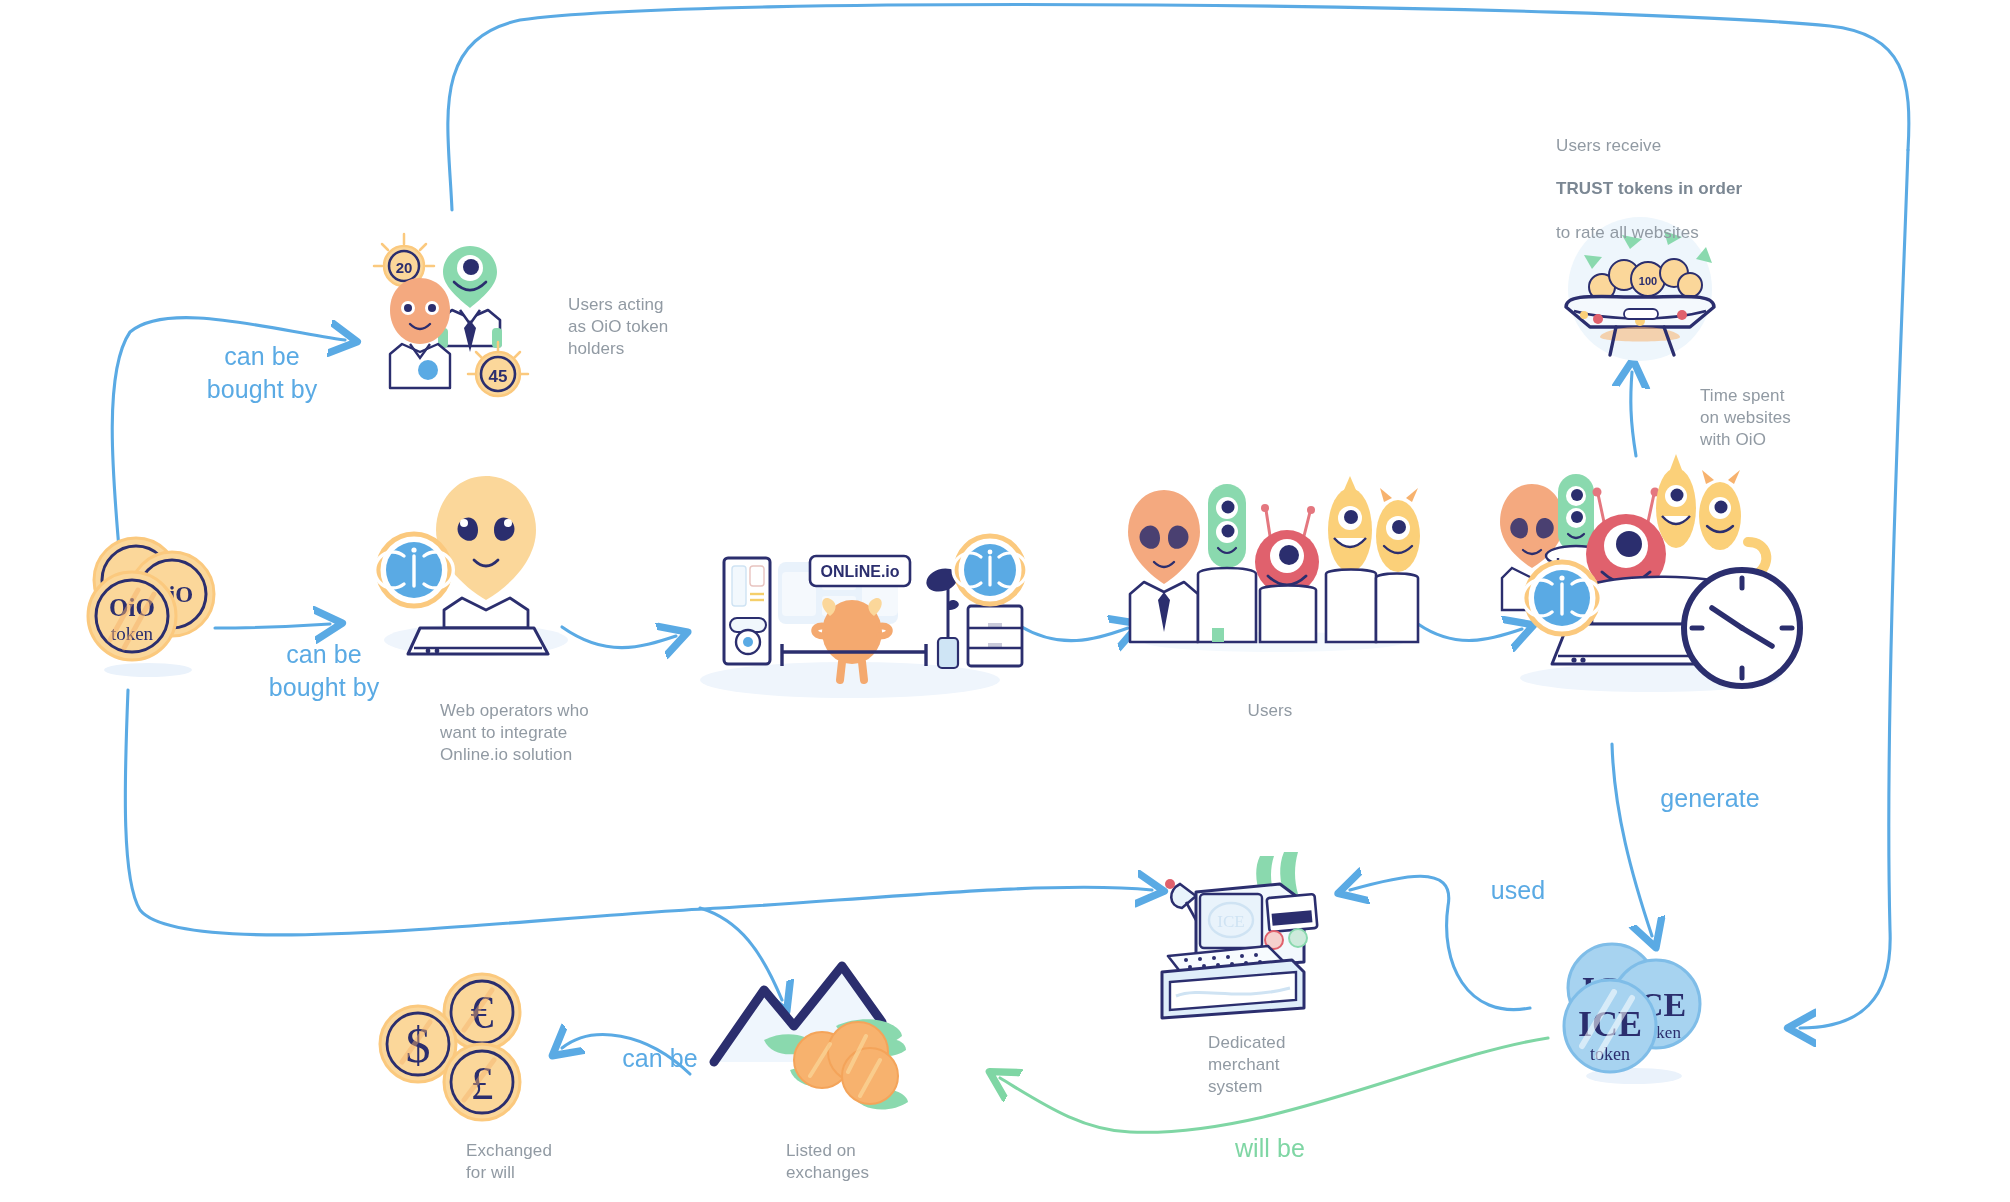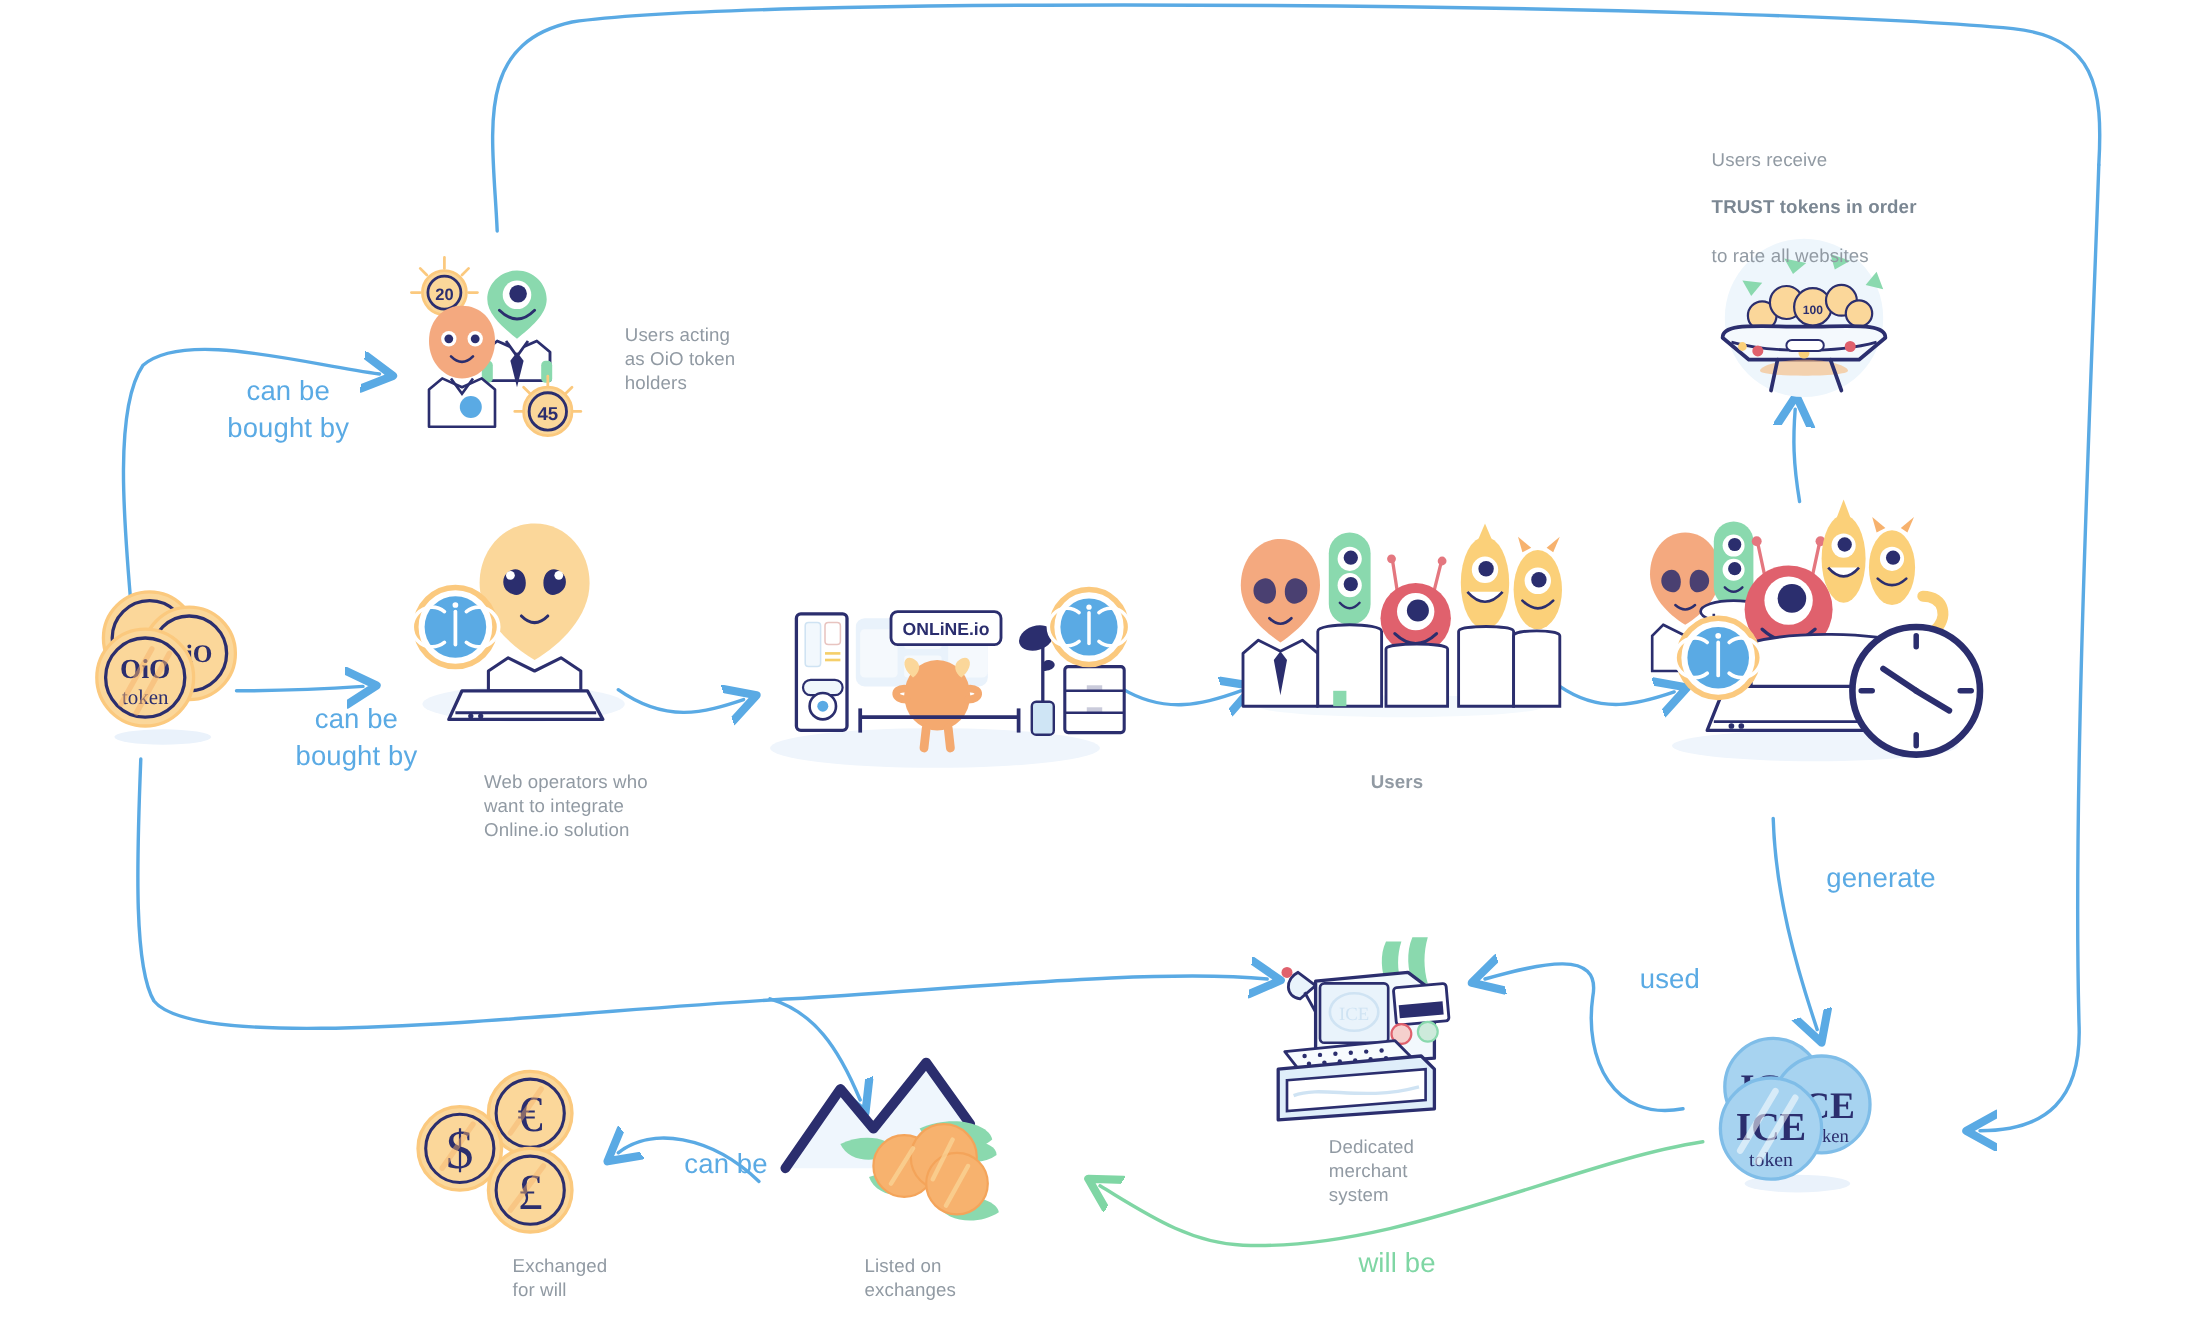--- a/index.html
+++ b/index.html
@@ -18,21 +18,21 @@
   #wires{position:absolute;inset:0;width:2010px;height:1202px;pointer-events:none;}
   .node{position:absolute;}
   .cap{
     position:absolute;
     color:#919aa3;
     font-size:17px;
     line-height:1.28;
     letter-spacing:.1px;
     white-space:pre-line;
   }
-  .cap.center{text-align:center;font-weight:bold;}
+  .cap.center{text-align:center;}
   .cap b{color:#7b8793;font-weight:bold;}
   .edge-label{
     position:absolute;
     color:#5aaae4;
     font-size:25px;
     line-height:1.3;
     white-space:pre-line;
     letter-spacing:.1px;
     text-align:center;
   }
@@ -436,20 +436,23 @@
       <rect x="84" y="94" width="34" height="10" rx="5" fill="#fff" stroke="#2b2e6e" stroke-width="1.8"></rect>
     </svg>
   </div>
 
   <div class="cap" style="left:1556px;top:113px;width:270px;">
     <span>Users receive</span><br>
     <b>TRUST tokens in order</b><br>
     <span>to rate all websites</span>
   </div>
 
+  <div class="cap" style="left:1700px;top:385px;width:200px;">Time spent
+on websites
+with OiO</div>
 
   <div class="node" style="left:1540px;top:930px;">
     <svg width="180" height="160" viewBox="0 0 180 160">
       <ellipse cx="94" cy="146" rx="48" ry="8" fill="#eaf2fb"></ellipse>
       <g>
         <circle cx="72" cy="58" r="44" fill="#a7d3f0" stroke="#7fbde8" stroke-width="3"></circle>
         <text x="72" y="70" font-family="'Liberation Serif',serif" font-size="34" font-weight="bold" fill="#2b2e6e" text-anchor="middle">ICE</text>
       </g>
       <g>
         <circle cx="116" cy="74" r="44" fill="#a7d3f0" stroke="#7fbde8" stroke-width="3"></circle>

